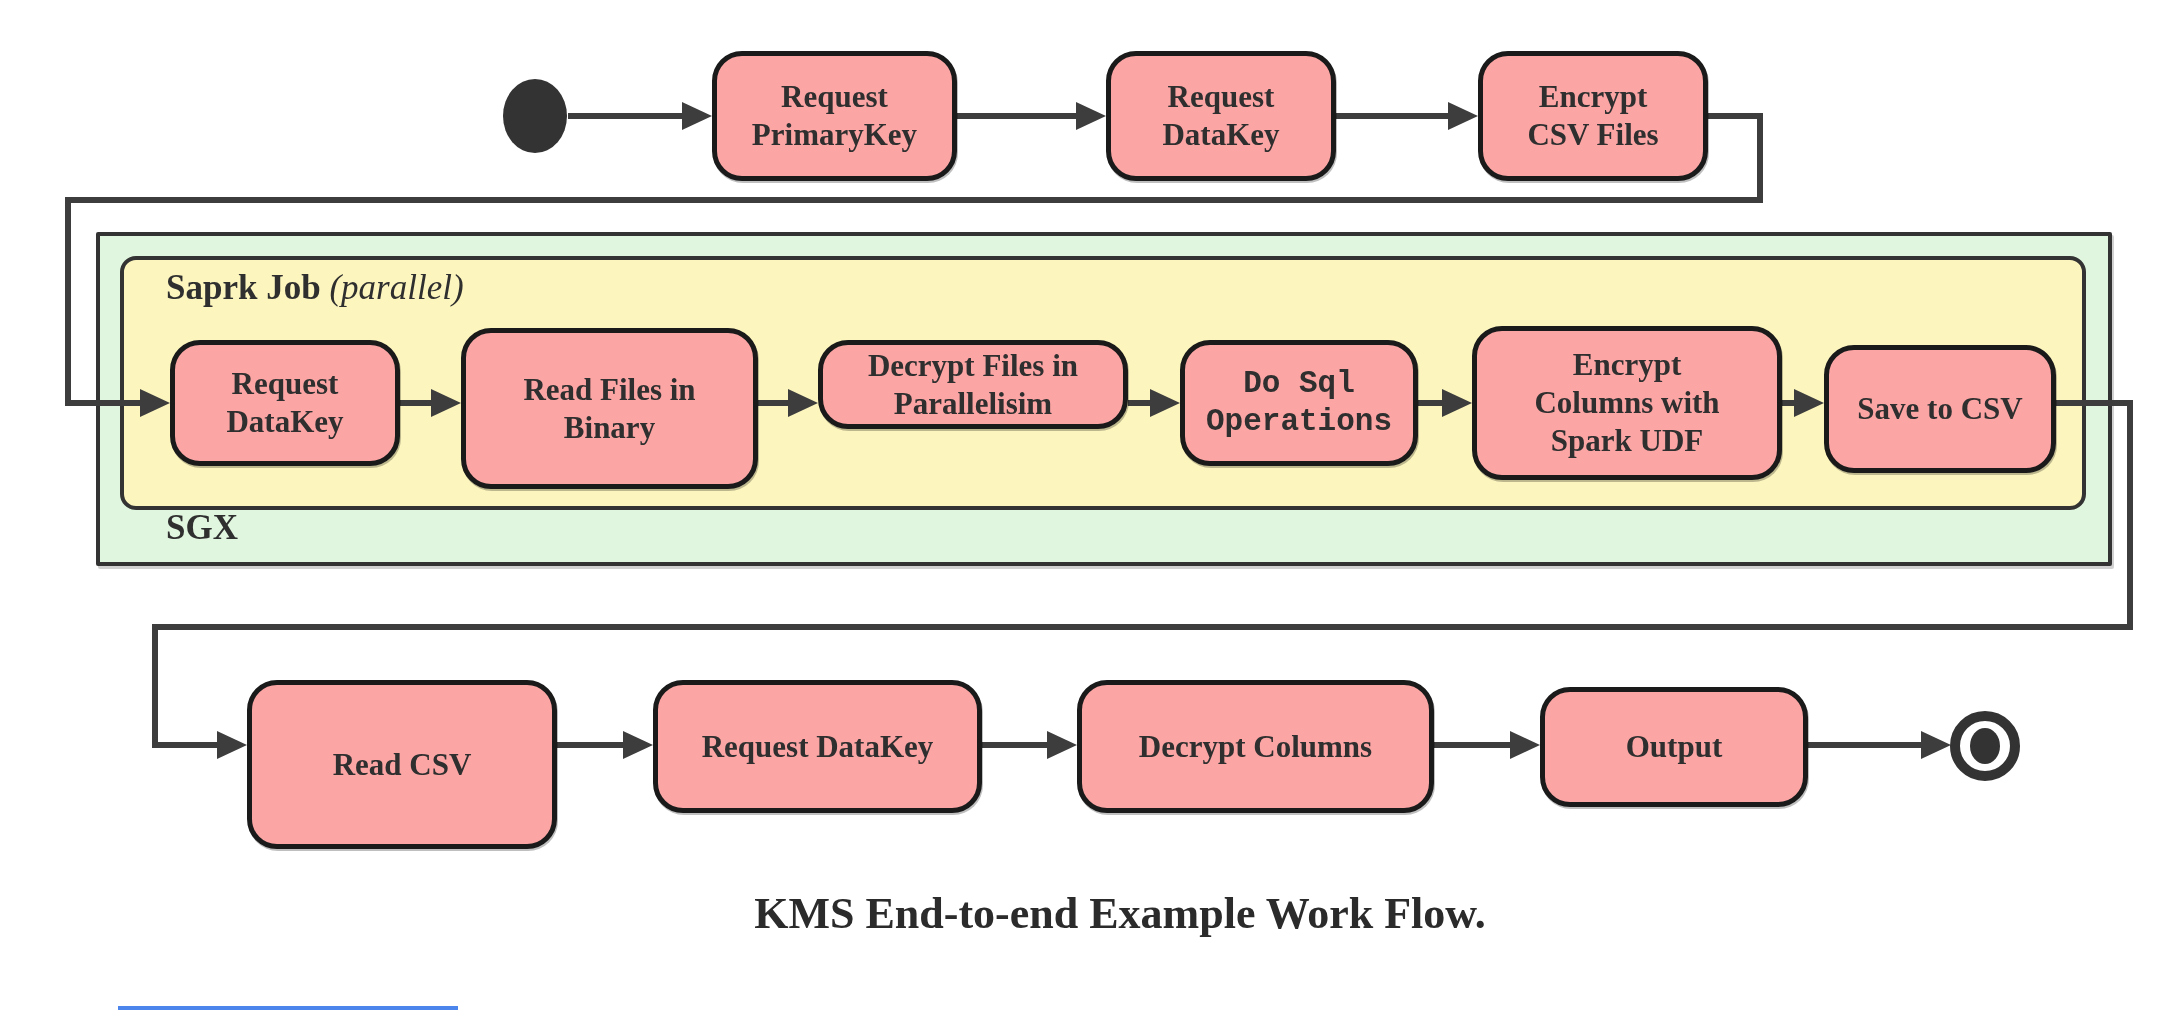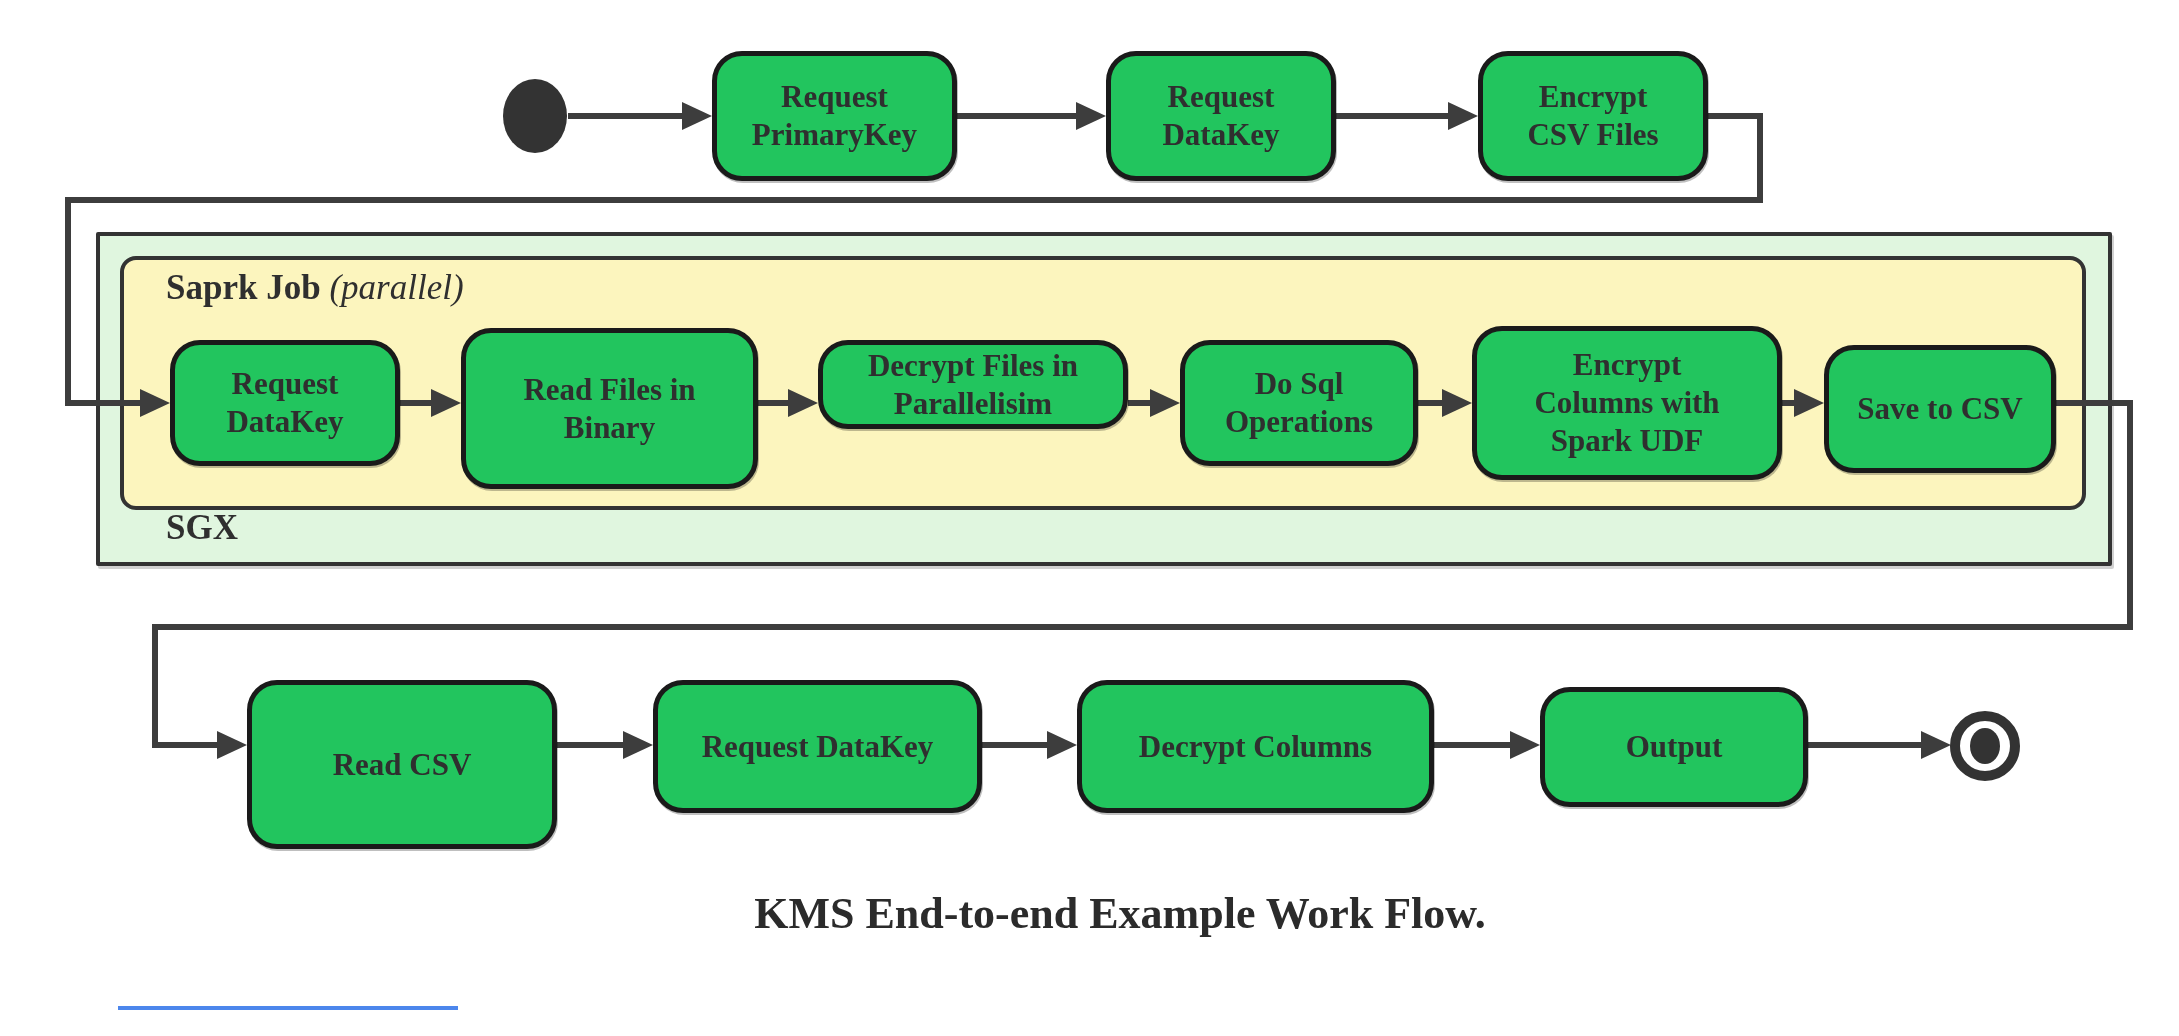--- a/index.html
+++ b/index.html
@@ -13,21 +13,21 @@
   }
   .connector-layer {
     position: absolute;
     left: 0; top: 0;
     width: 2179px; height: 1036px;
     pointer-events: none;
   }
   .node {
     position: absolute;
     box-sizing: border-box;
-    background: #22c55e;
+    background: #fca5a5;
     border: 5px solid #1A1A1A;
     border-radius: 30px;
     display: flex;
     align-items: center;
     justify-content: center;
     text-align: center;
     font-weight: bold;
     font-size: 31px;
     line-height: 1.22;
     color: #2F2F2F;
@@ -145,21 +145,21 @@
 DataKey</div>
   <div class="node" style="left:1478px; top:51px; width:230px; height:130px;">Encrypt
 CSV Files</div>
 
   <div class="node" style="left:170px; top:340px; width:230px; height:126px;">Request
 DataKey</div>
   <div class="node" style="left:461px; top:328px; width:297px; height:161px;">Read Files in
 Binary</div>
   <div class="node" style="left:818px; top:340px; width:310px; height:89px;">Decrypt Files in
 Parallelisim</div>
-  <div class="node" style="left:1180px; top:340px; width:238px; height:126px;">Do Sql
+  <div class="node" style="left:1180px; top:340px; width:238px; height:126px;font-family:Liberation Mono, monospace;">Do Sql
 Operations</div>
   <div class="node" style="left:1472px; top:326px; width:310px; height:154px;">Encrypt
 Columns with
 Spark UDF</div>
   <div class="node" style="left:1824px; top:345px; width:232px; height:128px;">Save to CSV</div>
 
   <div class="node" style="left:247px; top:680px; width:310px; height:169px;">Read CSV</div>
   <div class="node" style="left:653px; top:680px; width:329px; height:133px;">Request DataKey</div>
   <div class="node" style="left:1077px; top:680px; width:357px; height:133px;">Decrypt Columns</div>
   <div class="node" style="left:1540px; top:687px; width:268px; height:120px;font-family:Liberation Serif, serif;">Output</div>

